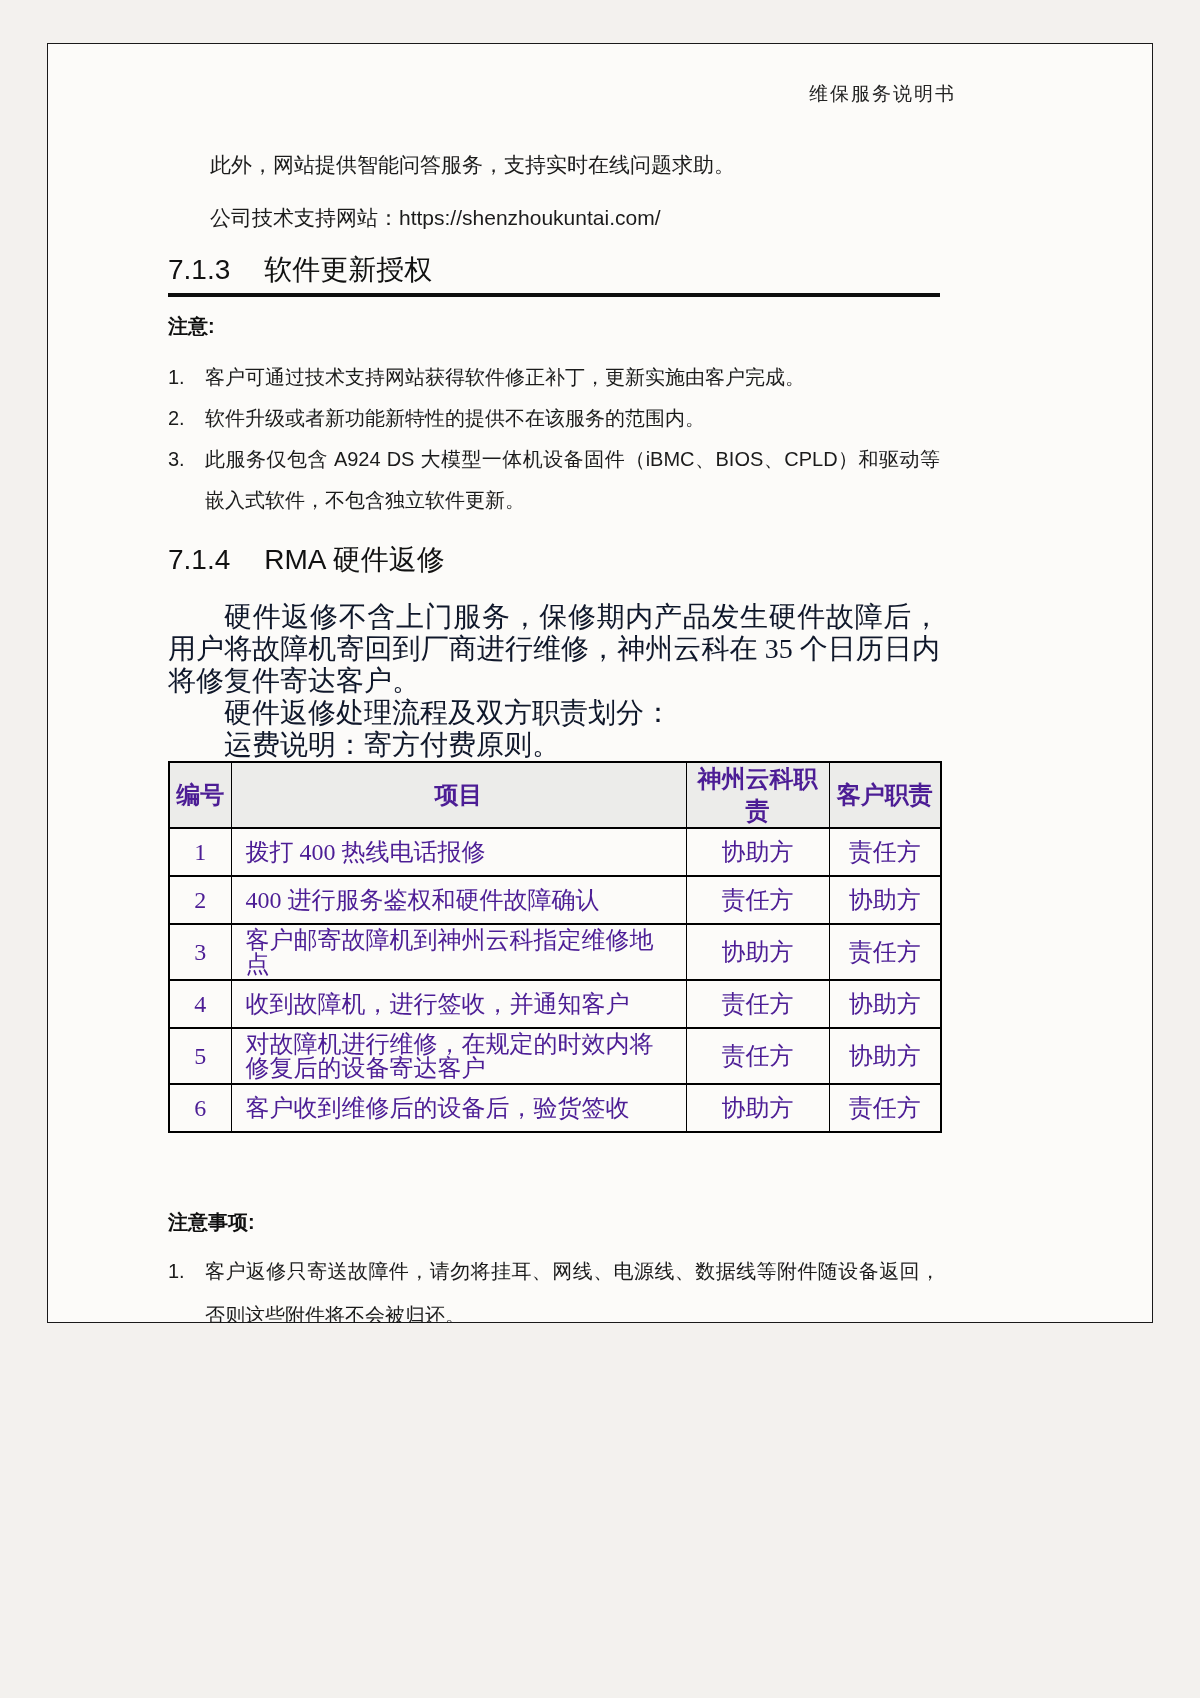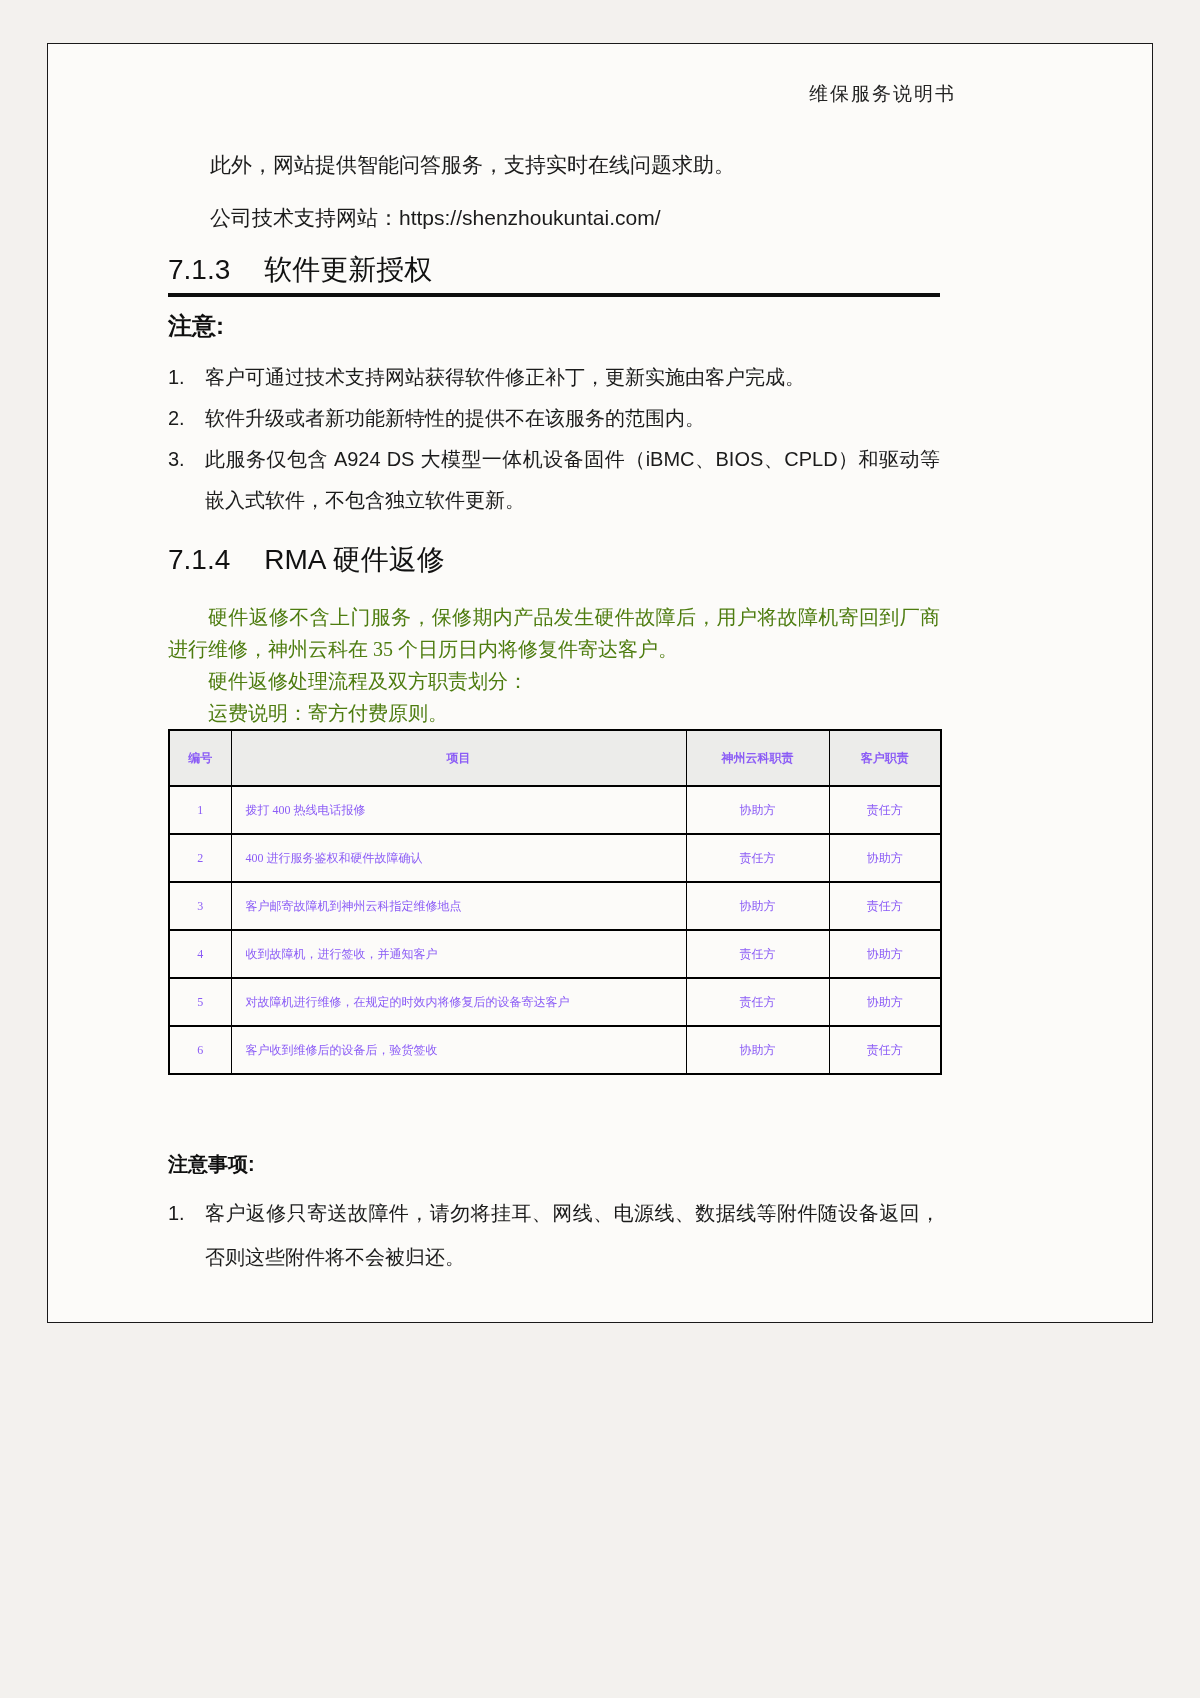--- a/index.html
+++ b/index.html
@@ -37,36 +37,36 @@
   .sec-heading .sec-num { margin-right:34px; }
   .body-713 {
     margin-top:33px;
     font-size:21px; line-height:53px;
     text-align:justify; text-indent:2em; color:#1b1b1b;
   }
   .rule {
     margin-top:6px; height:4px; background:#0d0d0d; border:none;
   }
   .note-label {
-    margin-top:16px; font-size:24px; line-height:26px; font-weight:bold; color:#0f0f0f;
+    margin-top:16px; font-size:20px; line-height:26px; font-weight:bold; color:#0f0f0f;
   }
   .note-list { margin-top:18px; list-style:none; }
   .note-item { display:flex; font-size:20px; line-height:41px; color:#1b1b1b; }
   .note-item .num { width:37px; flex:0 0 37px; }
   .note-item .txt { flex:1; text-align:justify; }
   .serif-block { margin-top:24px; font-family:"Liberation Serif","DejaVu Serif",serif; }
   .serif-p {
-    font-size:20px; line-height:32px; text-align:justify; text-indent:2em; color:#4d7c0f;
+    font-size:28px; line-height:32px; text-align:justify; text-indent:2em; color:#0f172a;
   }
   .rma-table {
     width:100%; margin-top:0;
     border-collapse:collapse;
     border:2px solid #000;
     font-family:"Liberation Serif","DejaVu Serif",serif;
-    font-size:12px; color:#8b5cf6;
+    font-size:24px; color:#4c1d95;
     table-layout:fixed;
   }
   .rma-table th, .rma-table td {
     border:1px solid #000;
     border-top-width:2px; border-bottom-width:2px;
     text-align:center; vertical-align:middle;
   }
   .rma-table th { background:#ececea; font-weight:bold; height:56px; }
   .rma-table td { height:48px; padding:3px 6px; line-height:24px; }
   .rma-table td.item-cell { text-align:left; padding:3px 14px; }

